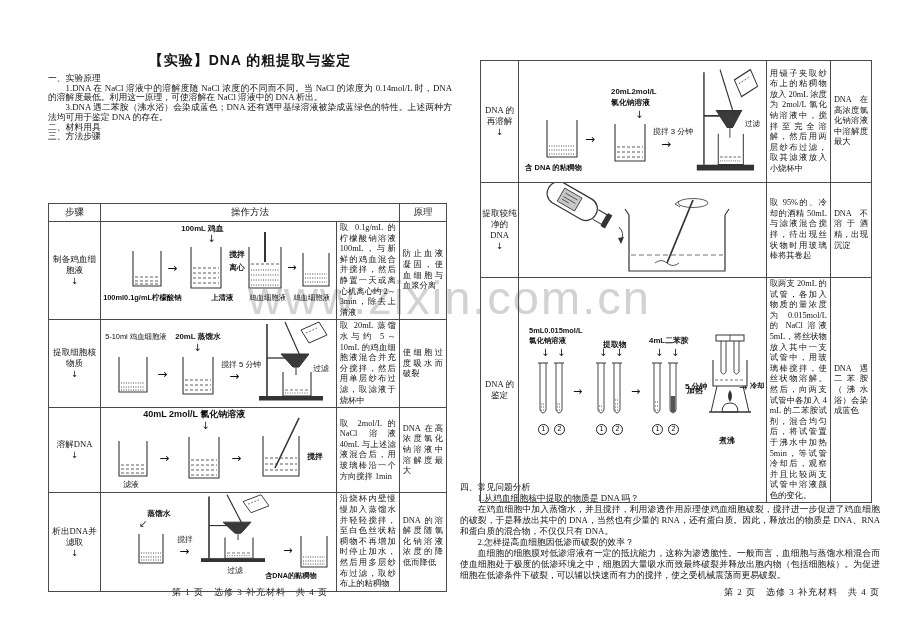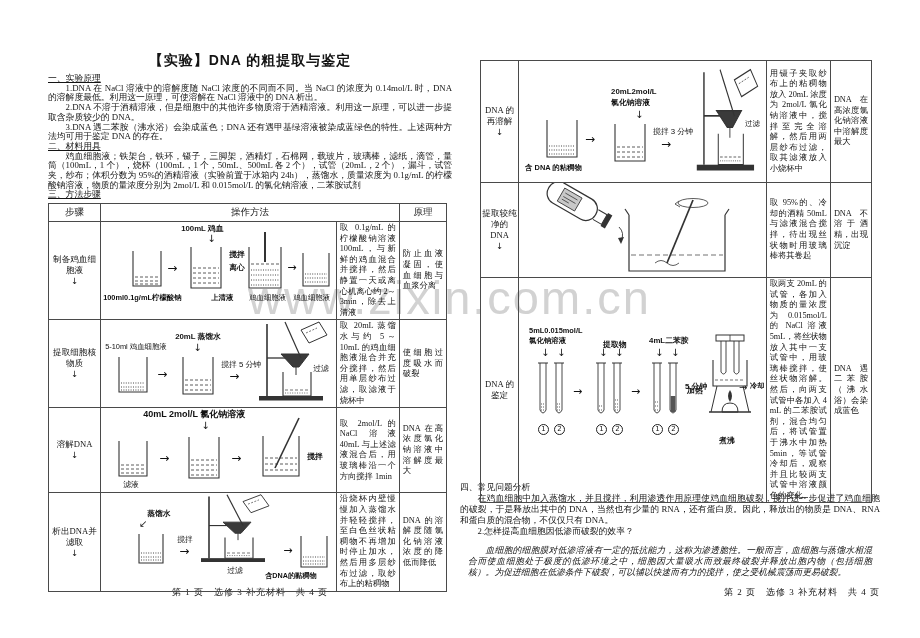--- a/index.html
+++ b/index.html
@@ -5,21 +5,21 @@
   html,body{margin:0;padding:0;}
   body{width:920px;height:638px;background:#ffffff;position:relative;overflow:hidden;
        font-family:"Liberation Serif",serif;color:#141414;}
   .wm{position:absolute;left:248px;top:270px;z-index:0;font-family:"Liberation Sans",sans-serif;
       font-size:47px;color:#d2d2d2;letter-spacing:2px;white-space:nowrap;}
   .abs{position:absolute;}
   .title{left:40px;top:52px;width:420px;text-align:center;font-weight:bold;font-size:14px;
          font-family:"Liberation Sans",sans-serif;letter-spacing:1px;}
   .txtblock{font-size:8.8px;line-height:9.7px;text-align:justify;}
   .txtblock p{margin:0;text-indent:2em;}
-  .txtblock .hd{margin:0;text-indent:0;text-decoration:underline;}
+  .txtblock .hd{margin:0;text-indent:0;}
   .p2txt{font-size:8.8px;line-height:11px;}
   table{border-collapse:collapse;table-layout:fixed;z-index:1;position:absolute;background:transparent;}
   td{border:1px solid #4a4a4a;padding:0;overflow:hidden;vertical-align:middle;}
   .hcell{text-align:center;font-size:9.5px;height:17px;}
   .step{text-align:center;font-size:8.6px;line-height:11px;padding:1px;}
   .expl,.prin{font-size:8.3px;line-height:10.6px;padding:1px 3px;text-align:justify;}
   .dgc{vertical-align:top;}
   .dg{position:relative;width:100%;}
   .lb{position:absolute;font-size:7.8px;line-height:9px;white-space:nowrap;color:#111;
       font-family:"Liberation Sans",sans-serif;}
@@ -35,24 +35,22 @@
 </head>
 <body>
 
 <div class="wm">www.zixin.com.cn</div>
 
 <div class="abs title">【实验】DNA 的粗提取与鉴定</div>
 
 <div class="abs txtblock" style="left:48px;top:74px;width:404px;">
   <p class="hd">一、实验原理</p>
   <p>1.DNA 在 NaCl 溶液中的溶解度随 NaCl 浓度的不同而不同。当 NaCl 的浓度为 0.14mol/L 时，DNA 的溶解度最低。利用这一原理，可使溶解在 NaCl 溶液中的 DNA 析出。</p>
-  <p>2.DNA 不溶于酒精溶液，但是细胞中的其他许多物质溶于酒精溶液。利用这一原理，可以进一步提取含杂质较少的 DNA。</p>
   <p>3.DNA 遇二苯胺（沸水浴）会染成蓝色；DNA 还有遇甲基绿溶液被染成蓝绿色的特性。上述两种方法均可用于鉴定 DNA 的存在。</p>
   <p class="hd">二、材料用具</p>
-  <p>鸡血细胞液；铁架台，铁环，镊子，三脚架，酒精灯，石棉网，载玻片，玻璃棒，滤纸，滴管，量筒（100mL，1 个），烧杯（100mL，1 个，50mL、500mL 各 2 个），试管（20mL，2 个），漏斗，试管夹，纱布；体积分数为 95%的酒精溶液（实验前置于冰箱内 24h），蒸馏水，质量浓度为 0.1g/mL 的柠檬酸钠溶液，物质的量浓度分别为 2mol/L 和 0.015mol/L 的氯化钠溶液，二苯胺试剂</p>
   <p class="hd">三、方法步骤</p>
 </div>
 
 <table style="left:48px;top:203px;width:399px;">
   <colgroup>
       <col style="width:52px">
       <col style="width:235px">
       <col style="width:63px">
       <col style="width:47px">
     </colgroup>
@@ -114,21 +112,21 @@
     <td class="prin">防止血液凝固，使血细胞与血浆分离</td>
   </tr>
 
   <tr style="height:88px;">
     <td class="step">
       <span>提取细胞核物质</span>
       <div style="font-family:'DejaVu Sans',sans-serif;">↓</div>
     </td>
     <td class="dgc">
       <div class="dg" style="height:86px;">
-        <span class="lb" style="left:4px;top:22px;font-size:7.4px;">5-10ml 鸡血细胞液</span>
+        <span class="lb" style="left:4px;top:12px;font-size:7.4px;">5-10ml 鸡血细胞液</span>
         <svg style="left:16px;top:36px;" width="32" height="38">
           <path d="M2 1 L2 36 L30 36 L30 1" fill="none" stroke="#333" stroke-width="1.1"></path>
           <line x1="4" y1="27" x2="28" y2="27" stroke="#333" stroke-width="0.9" stroke-dasharray="1 1.4"></line>
           <line x1="4" y1="31" x2="28" y2="31" stroke="#333" stroke-width="0.9" stroke-dasharray="1 1.4"></line>
           <line x1="4" y1="34" x2="28" y2="34" stroke="#333" stroke-width="0.9" stroke-dasharray="1 1.4"></line>
         </svg>
         <span class="ar" style="left:56px;top:48px;">→</span>
         <span class="lb b" style="left:74px;top:12px;">20mL 蒸馏水</span>
         <span class="da" style="left:92px;top:23px;">↓</span>
         <svg style="left:80px;top:36px;" width="34" height="40">
@@ -421,18 +419,19 @@
       </div>
     </td>
     <td class="expl">取两支 20mL 的试管，各加入物质的量浓度为 0.015mol/L 的 NaCl 溶液 5mL，将丝状物放入其中一支试管中，用玻璃棒搅拌，使丝状物溶解。然后，向两支试管中各加入 4 mL 的二苯胺试剂，混合均匀后，将试管置于沸水中加热 5min，等试管冷却后，观察并且比较两支试管中溶液颜色的变化。</td>
     <td class="prin">DNA 遇二苯胺（沸水浴）会染成蓝色</td>
   </tr>
 </tbody>
   </table>
 
 <div class="abs p2txt" style="left:460px;top:482px;width:420px;text-align:justify;">
   <p class="hd" style="margin:0;">四、常见问题分析</p>
+  <p style="margin:0;text-indent:2em;">1.从鸡血细胞核中提取的物质是 DNA 吗？</p>
   <p style="margin:0;text-indent:2em;">在鸡血细胞中加入蒸馏水，并且搅拌，利用渗透作用原理使鸡血细胞破裂，搅拌进一步促进了鸡血细胞的破裂，于是释放出其中的 DNA，当然也有少量的 RNA，还有蛋白质。因此，释放出的物质是 DNA、RNA 和蛋白质的混合物，不仅仅只有 DNA。</p>
   <p style="margin:0;text-indent:2em;">2.怎样提高血细胞因低渗而破裂的效率？</p>
-  <p style="margin:8px;text-indent:2em;font-style:italic;">血细胞的细胞膜对低渗溶液有一定的抵抗能力，这称为渗透脆性。一般而言，血细胞与蒸馏水相混合而使血细胞处于极度的低渗环境之中，细胞因大量吸水而致最终破裂并释放出胞内物（包括细胞核）。为促进细胞在低渗条件下破裂，可以辅以快速而有力的搅拌，使之受机械震荡而更易破裂。</p>
+  <p style="margin:0;text-indent:2em;">血细胞的细胞膜对低渗溶液有一定的抵抗能力，这称为渗透脆性。一般而言，血细胞与蒸馏水相混合而使血细胞处于极度的低渗环境之中，细胞因大量吸水而致最终破裂并释放出胞内物（包括细胞核）。为促进细胞在低渗条件下破裂，可以辅以快速而有力的搅拌，使之受机械震荡而更易破裂。</p>
 </div>
 
 <div class="abs footer" style="left:460px;top:586px;width:420px;text-align:right;">第 2 页　选修 3 补充材料　共 4 页</div>
 
 </body></html>

